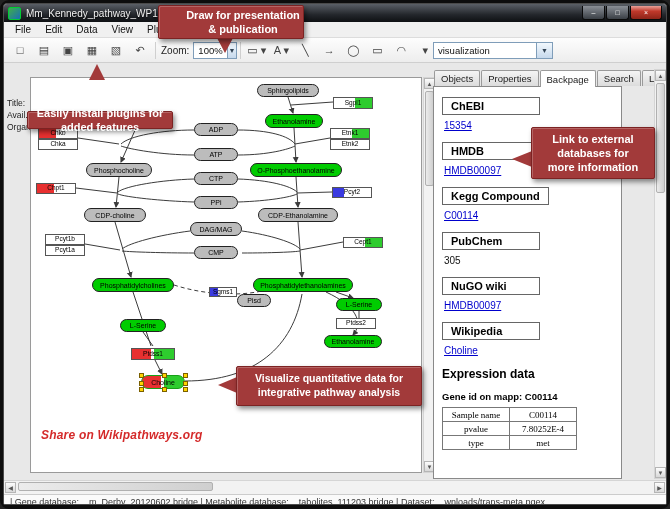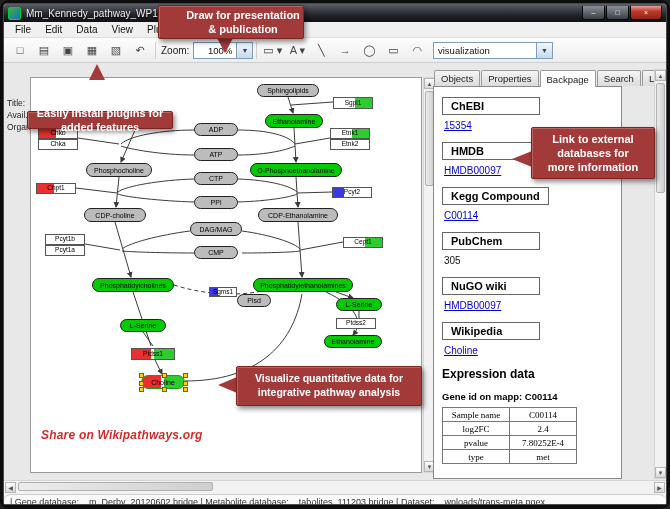--- a/index.html
+++ b/index.html
@@ -17,21 +17,21 @@
   
   .menubar{height:15px;background:#f0f0f0;border-bottom:1px solid #dcdcdc;display:flex;align-items:center;padding-left:4px;}
   .menu-item{font-size:10px;color:#111;padding:1px 7px;}
   .toolbar{height:25px;background:linear-gradient(#fdfdfd,#ededed);border-bottom:1px solid #cfcfcf;display:flex;align-items:center;padding:0 4px;position:relative;box-sizing:border-box;}
   .tool{min-width:18px;height:18px;display:flex;align-items:center;justify-content:center;font-size:11px;color:#444;border:1px solid transparent;border-radius:2px;padding:0 2px;white-space:nowrap;}
   .sep{width:1px;height:17px;background:#cfcfcf;margin:0 3px;}
   .zoom-label{font-size:10px;color:#222;margin:0 4px 0 2px;}
   .combo{display:flex;align-items:stretch;background:#fff;border:1px solid #7f9db9;height:17px;box-sizing:border-box;}
   .combo .val{font-size:9.5px;padding:2px 4px;flex:1;white-space:nowrap;color:#111;}
   .combo .dd{width:15px;background:linear-gradient(#f2f8fd,#c7d9ec);border-left:1px solid #7f9db9;display:flex;align-items:center;justify-content:center;font-size:7px;color:#345;}
-  .zoom-combo{width:60px;text-align:right;}
+  .zoom-combo{width:44px;}
   .viz-combo{position:absolute;left:429px;top:4px;width:120px;justify-content:space-between;}
 
   
   .workspace{position:relative;height:417px;background:#e8e8e8;}
   .side-labels{position:absolute;left:3px;top:34px;width:26px;overflow:hidden;}
   .side-labels div{font-size:8.5px;color:#222;line-height:12px;white-space:nowrap;}
   .canvas{position:absolute;left:26px;top:14px;width:392px;height:396px;background:#fff;border:1px solid #9a9a9a;box-sizing:border-box;overflow:hidden;}
   #edges-svg{position:absolute;left:0;top:0;z-index:1;}
   .edge{fill:none;stroke:#3c3c3c;stroke-width:1;}
   .edge.dash{stroke-dasharray:4 3;}
@@ -58,21 +58,21 @@
   .panel-body{position:absolute;left:0;right:0;top:17px;bottom:0;background:#fff;border:1px solid #898989;box-sizing:border-box;padding:10px 8px;overflow:hidden;}
   .sec-title{border:1px solid #666;background:#fff;font-weight:bold;font-size:11px;padding:2px 8px;width:max-content;min-width:80px;color:#000;}
   .sec-link{display:block;margin:5px 0 11px 2px;font-size:10px;color:var(--link_blue,#0000cc);text-decoration:underline;width:max-content;}
   .sec-plain{display:block;margin:5px 0 11px 2px;font-size:10px;color:#111;width:max-content;}
   .exp-header{font-weight:bold;font-size:12px;margin:2px 0 10px;color:#000;}
   .exp-geneid{font-weight:bold;font-size:9.5px;margin:0 0 5px;color:#000;}
   table.exp{border-collapse:collapse;font-family:Liberation Serif, serif;}
   table.exp td{border:1px solid #777;font-size:9px;padding:1.5px 4px;text-align:center;min-width:58px;color:#000;}
 
   
-  .statusbar{height:14px;background:#fafafa;border-top:1px solid #cccccc;display:flex;align-items:center;padding-left:6px;border-radius:7px;}
+  .statusbar{height:14px;background:#fafafa;border-top:1px solid #cccccc;display:flex;align-items:center;padding-left:6px;}
   .status-text{font-size:9px;color:#333;white-space:nowrap;overflow:hidden;}
 
   
   .callout{position:absolute;background:var(--callout_bg,#a23a3a);border:1px solid var(--callout_border,#7c2323);box-shadow:2px 3px 5px rgba(0,0,0,0.45),inset 1px 1px 0 rgba(255,255,255,0.22);color:#fff;font-weight:bold;font-size:11px;line-height:1.3;display:flex;align-items:center;justify-content:center;text-align:center;white-space:pre-line;z-index:50;border-radius:2px;box-sizing:border-box;}
   .c-arrow{position:absolute;width:0;height:0;z-index:49;}
   #callout-draw{left:158px;top:5px;width:146px;height:34px;padding-left:24px;}
   #arrow-draw{left:217px;top:38px;border-left:8px solid transparent;border-right:8px solid transparent;border-top:15px solid var(--callout_bg,#a23a3a);}
   #callout-plugins{left:27px;top:79px;width:146px;height:18px;margin-top:32px;}
   #arrow-plugins{left:89px;top:64px;border-left:8px solid transparent;border-right:8px solid transparent;border-bottom:16px solid var(--callout_bg,#a23a3a);}
   #callout-databases{left:531px;top:127px;width:124px;height:52px;}
@@ -339,24 +339,20 @@
             </div>
           <div class="exp-header">Expression data</div>
           <div class="exp-geneid">Gene id on mapp: C00114</div>
           <table class="exp">
               <tbody id="exp-table-body">
                 <tr>
                   <td>Sample name</td>
                   <td>C00114</td>
                 </tr>
                 <tr>
-                  <td>log2FC</td>
-                  <td>2.4</td>
-                </tr>
-                <tr>
                   <td>pvalue</td>
                   <td>7.80252E-4</td>
                 </tr>
                 <tr>
                   <td>type</td>
                   <td>met</td>
                 </tr>
               </tbody>
             </table>
         </div>

